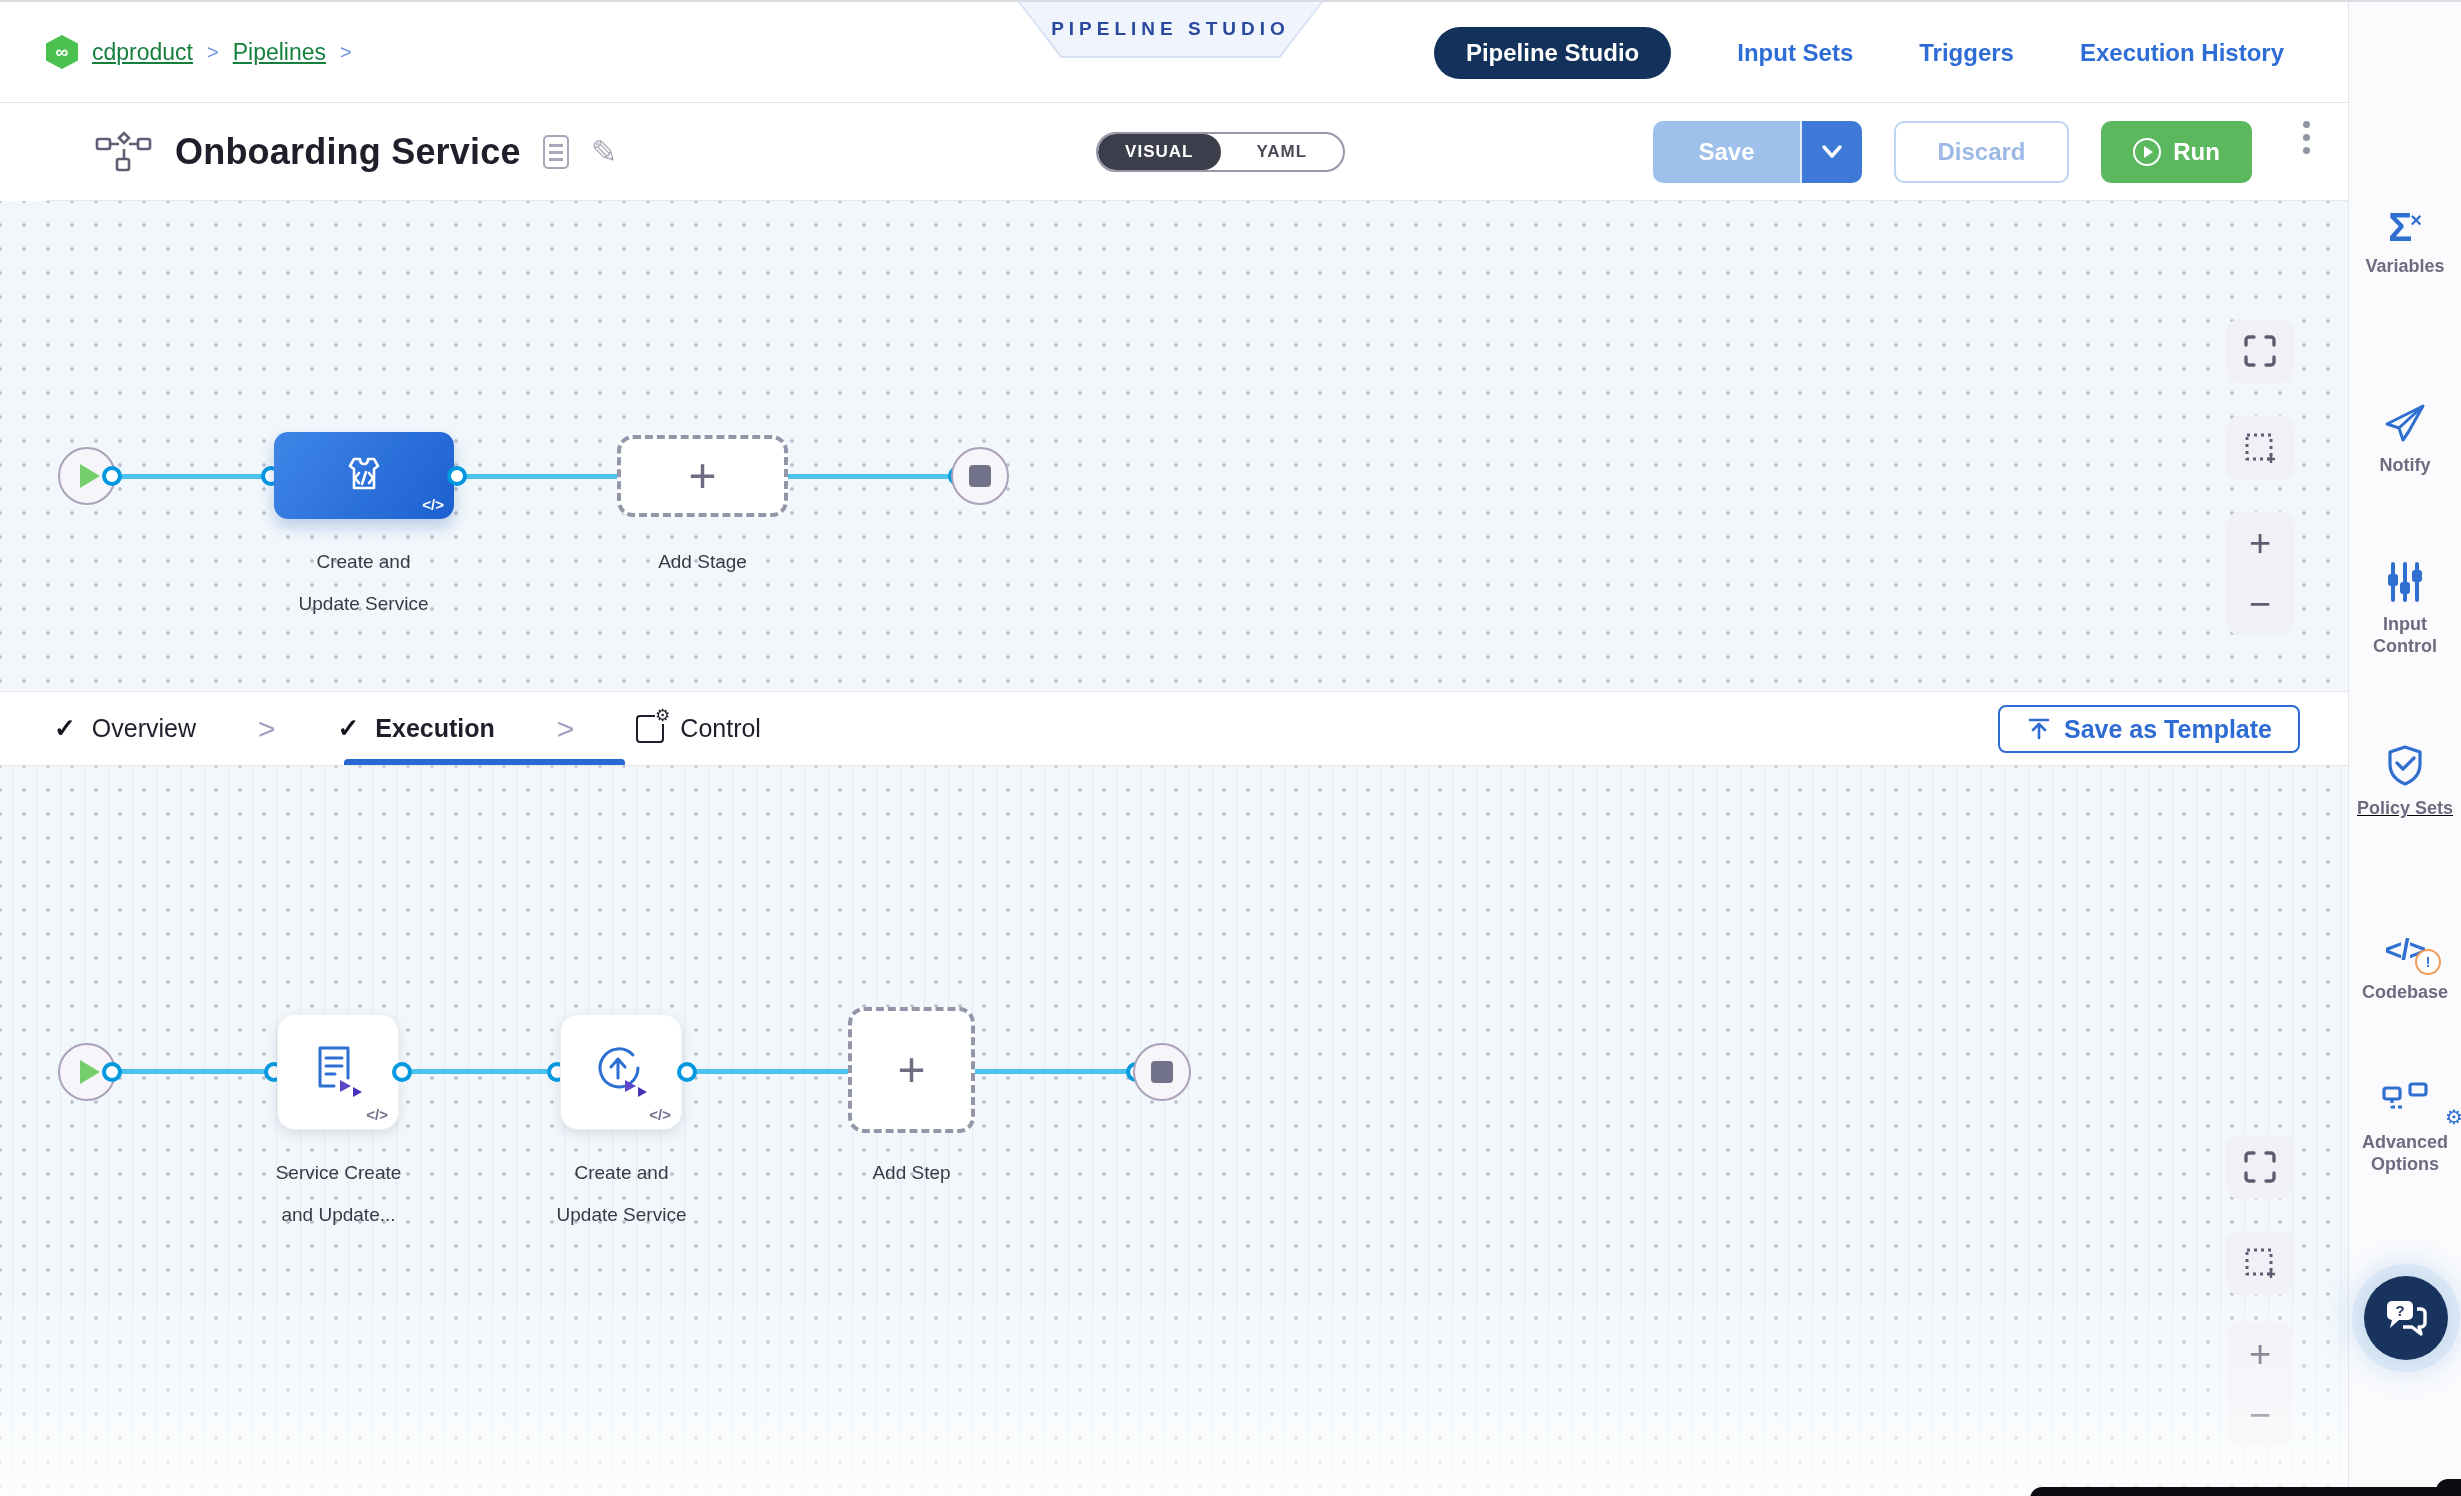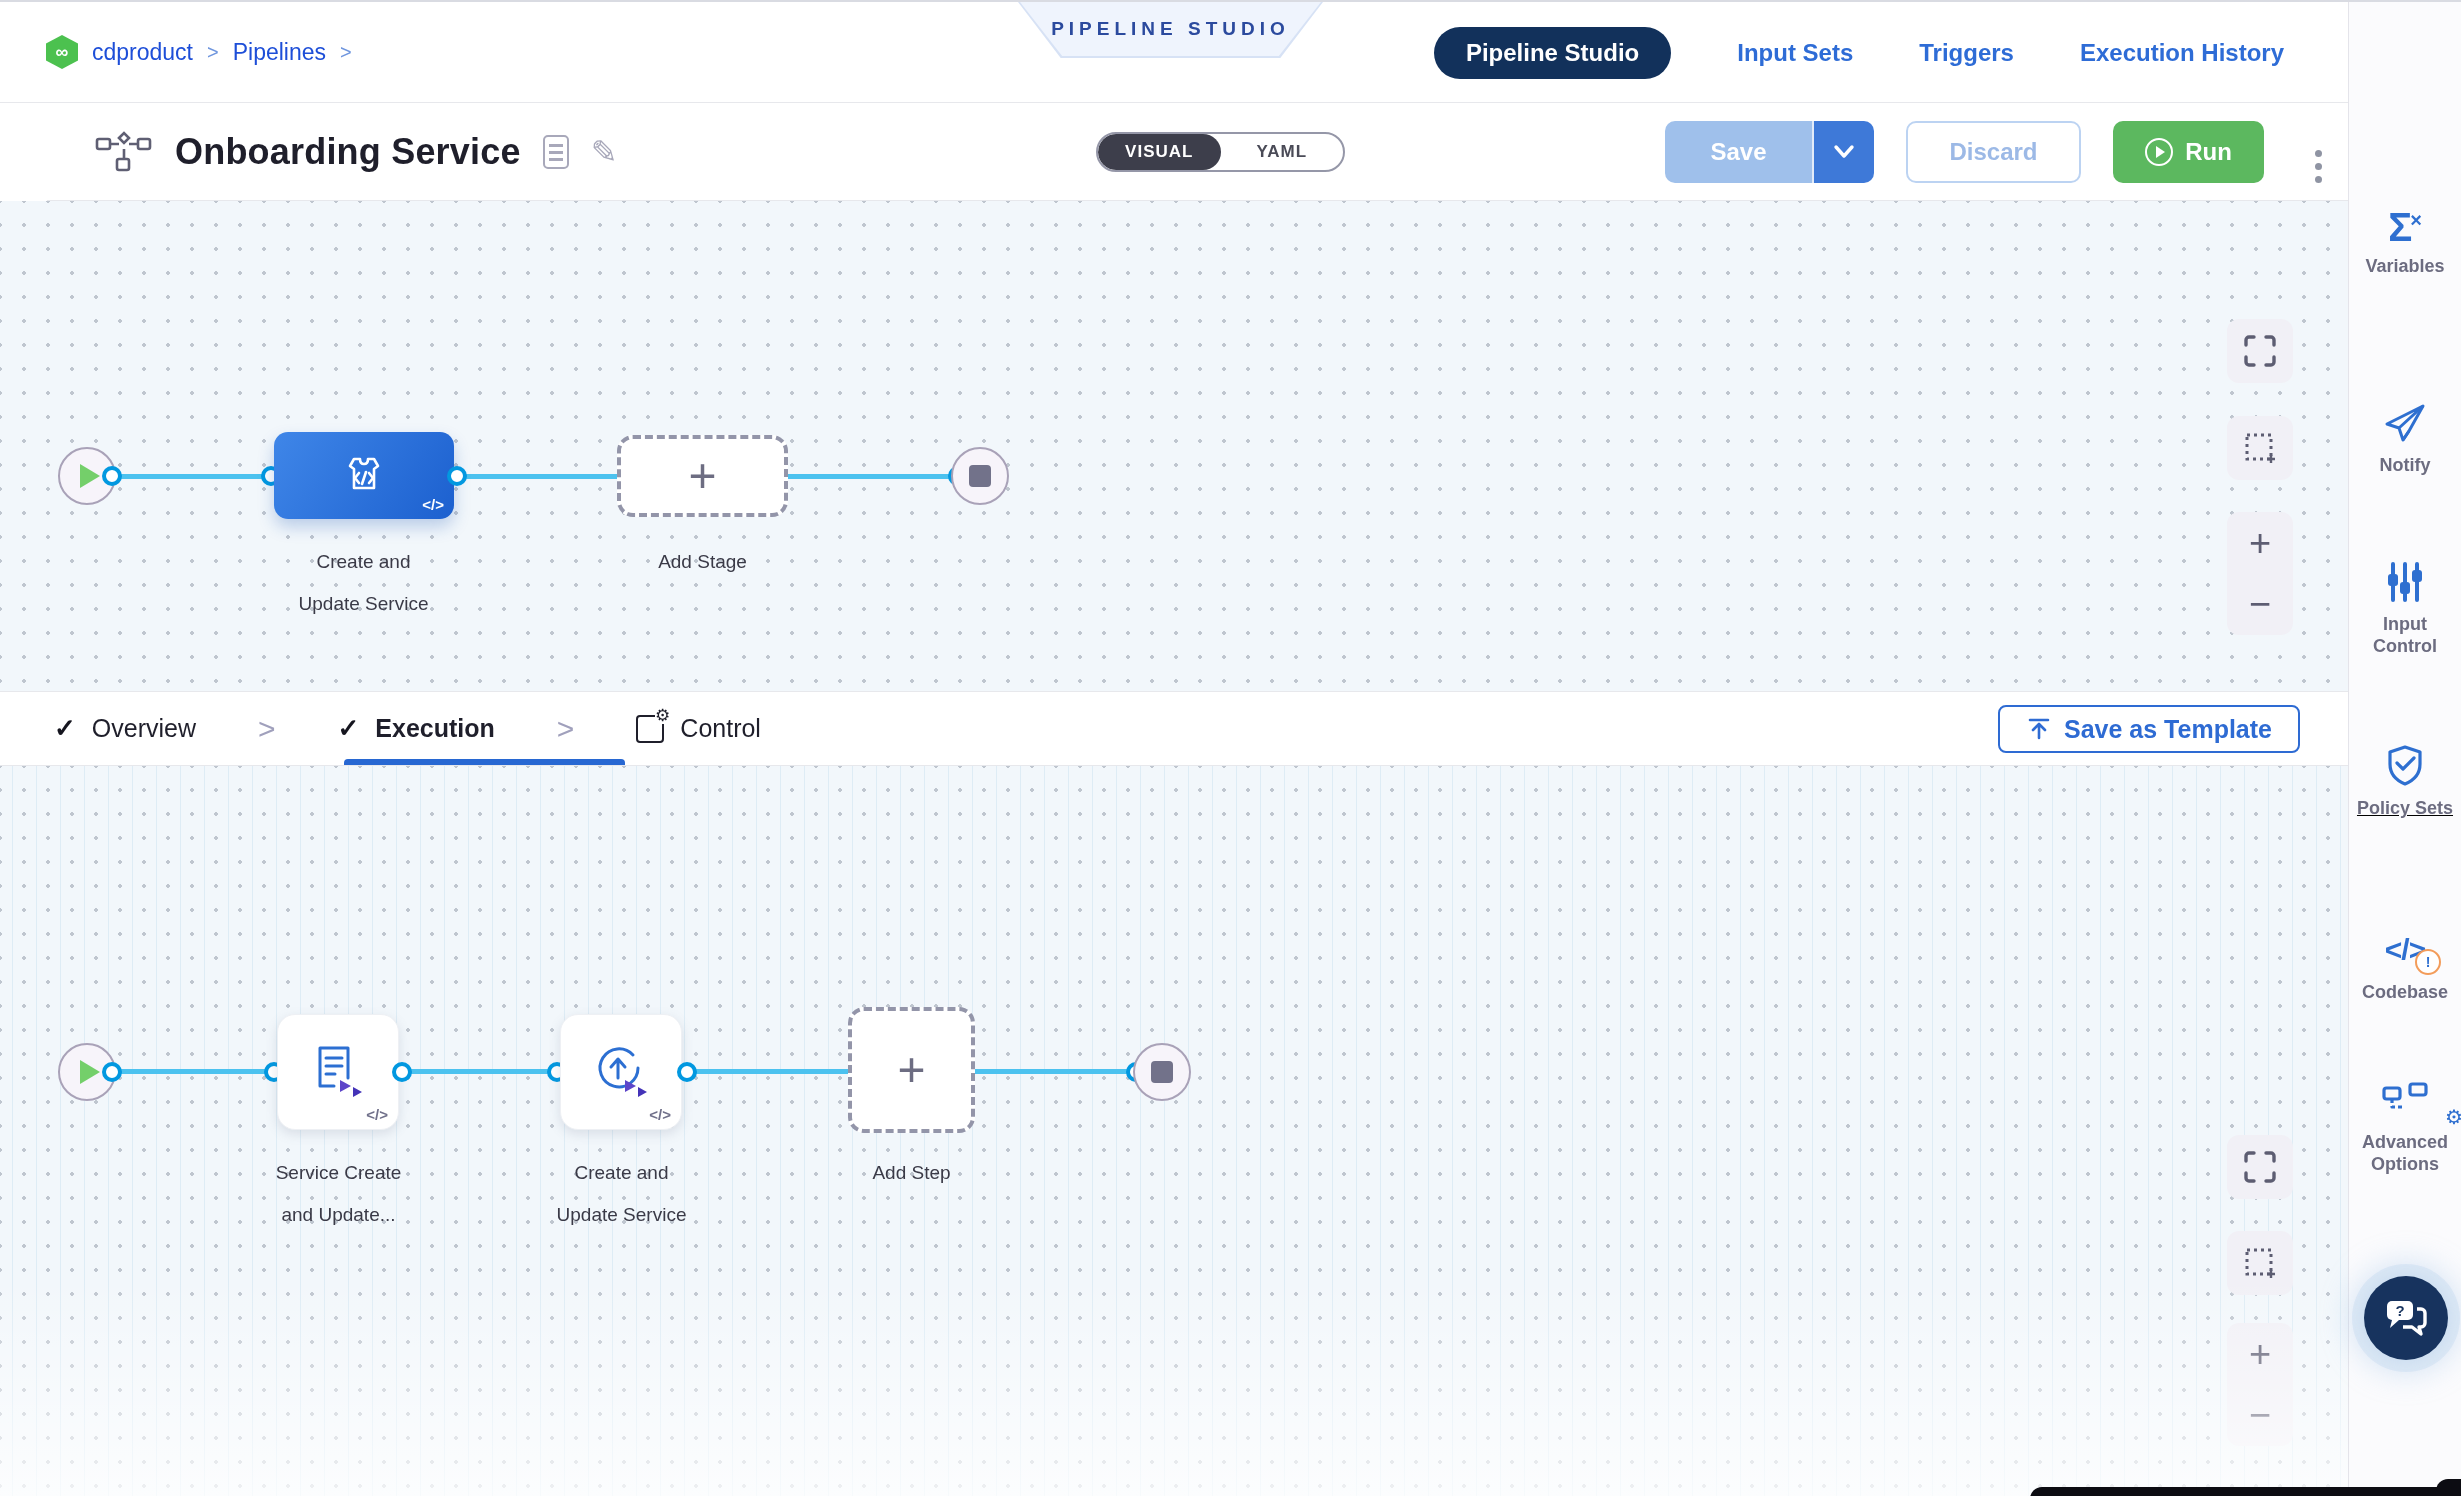--- a/index.html
+++ b/index.html
@@ -8,21 +8,21 @@
   .screen { position:relative; width:2462px; height:1496px; display:flex; border-top:2px solid #d9dbe2; }
   .main { position:relative; width:2348px; height:100%; display:flex; flex-direction:column; }
 
   
   .hdr1 { position:relative; height:101px; background:#fff; border-bottom:1px solid #e7e8ec;
           display:flex; align-items:center; padding-left:46px; flex:none; }
   .crumbs { display:flex; align-items:center; gap:14px; font-size:23px; color:#2e6cd6; font-weight:400; }
   .hexagon { width:32px; height:34px; background:#4cc14f; color:#fff;
              clip-path:polygon(50% 0,100% 25%,100% 75%,50% 100%,0 75%,0 25%);
              display:flex; align-items:center; justify-content:center; font-size:18px; font-weight:bold; }
-  .crumb-link { color:#1d4ed8; cursor:pointer; }
+  .crumb-link { color:#15803d; cursor:pointer;text-decoration:underline; }
   .crumb-sep { color:#6f96de; font-size:20px; }
 
   .flag-wrap { position:absolute; left:1018px; top:0; width:305px; height:56px;
                clip-path:polygon(0 0,100% 0,86% 100%,14% 100%); background:#d7e2f5; }
   .flag-inner { position:absolute; left:2px; top:0; width:301px; height:54px;
                 clip-path:polygon(0 0,100% 0,86% 100%,14% 100%); background:#eff4fd;
                 display:flex; align-items:center; justify-content:center;
                 font-size:19px; font-weight:bold; letter-spacing:5px; color:#2b4a9e; }
 
   .topnav { position:absolute; right:64px; top:0; height:101px; display:flex; align-items:center; gap:66px; }
@@ -38,21 +38,21 @@
   .doc-icon i { position:absolute; left:4px; right:4px; height:2.5px; background:#a8a8ba; }
   .doc-icon i:nth-child(1){top:7px;} .doc-icon i:nth-child(2){top:14px;} .doc-icon i:nth-child(3){top:21px;}
   .pencil { font-size:32px; color:#a8a8ba; }
 
   .toggle { position:absolute; left:1049px; top:29px; width:249px; height:40px;
             border:2px solid #9597a8; border-radius:22px; background:#fff; display:flex; overflow:hidden; }
   .toggle .seg { flex:1; display:flex; align-items:center; justify-content:center;
                  font-size:17px; font-weight:bold; letter-spacing:1px; color:#4a4b57; cursor:pointer; }
   .toggle .seg.sel { background:#3d3e4b; color:#fff; border-radius:20px; }
 
-  .actions { position:absolute; right:0; top:18px; height:62px; display:flex; align-items:flex-end;padding-left:40px; }
+  .actions { position:absolute; right:12px; top:18px; height:62px; display:flex; align-items:flex-start;padding-left:40px; }
   .btn { height:62px; display:flex; align-items:center; justify-content:center;
          font-size:24px; font-weight:bold; border-radius:10px; cursor:pointer; }
   .save-split { display:flex; height:62px; margin-right:32px; }
   .save-main { width:147px; background:#9fc0eb; color:#fff; border-radius:10px 0 0 10px;
                display:flex; align-items:center; justify-content:center; font-size:24px; font-weight:bold; }
   .save-caret { width:62px; background:#3e79d8; border-radius:0 10px 10px 0; border-left:2px solid rgba(255,255,255,.85);
                 display:flex; align-items:center; justify-content:center; }
   .discard { width:175px; background:#fff; border:2px solid #bcd3f2; color:#9cb9e6; margin-right:32px; }
   .run { width:151px; background:#5cb85f; color:#fff; gap:12px; margin-right:24px; }
   .run-glyph { width:28px; height:28px; border:2.5px solid #fff; border-radius:50%;

